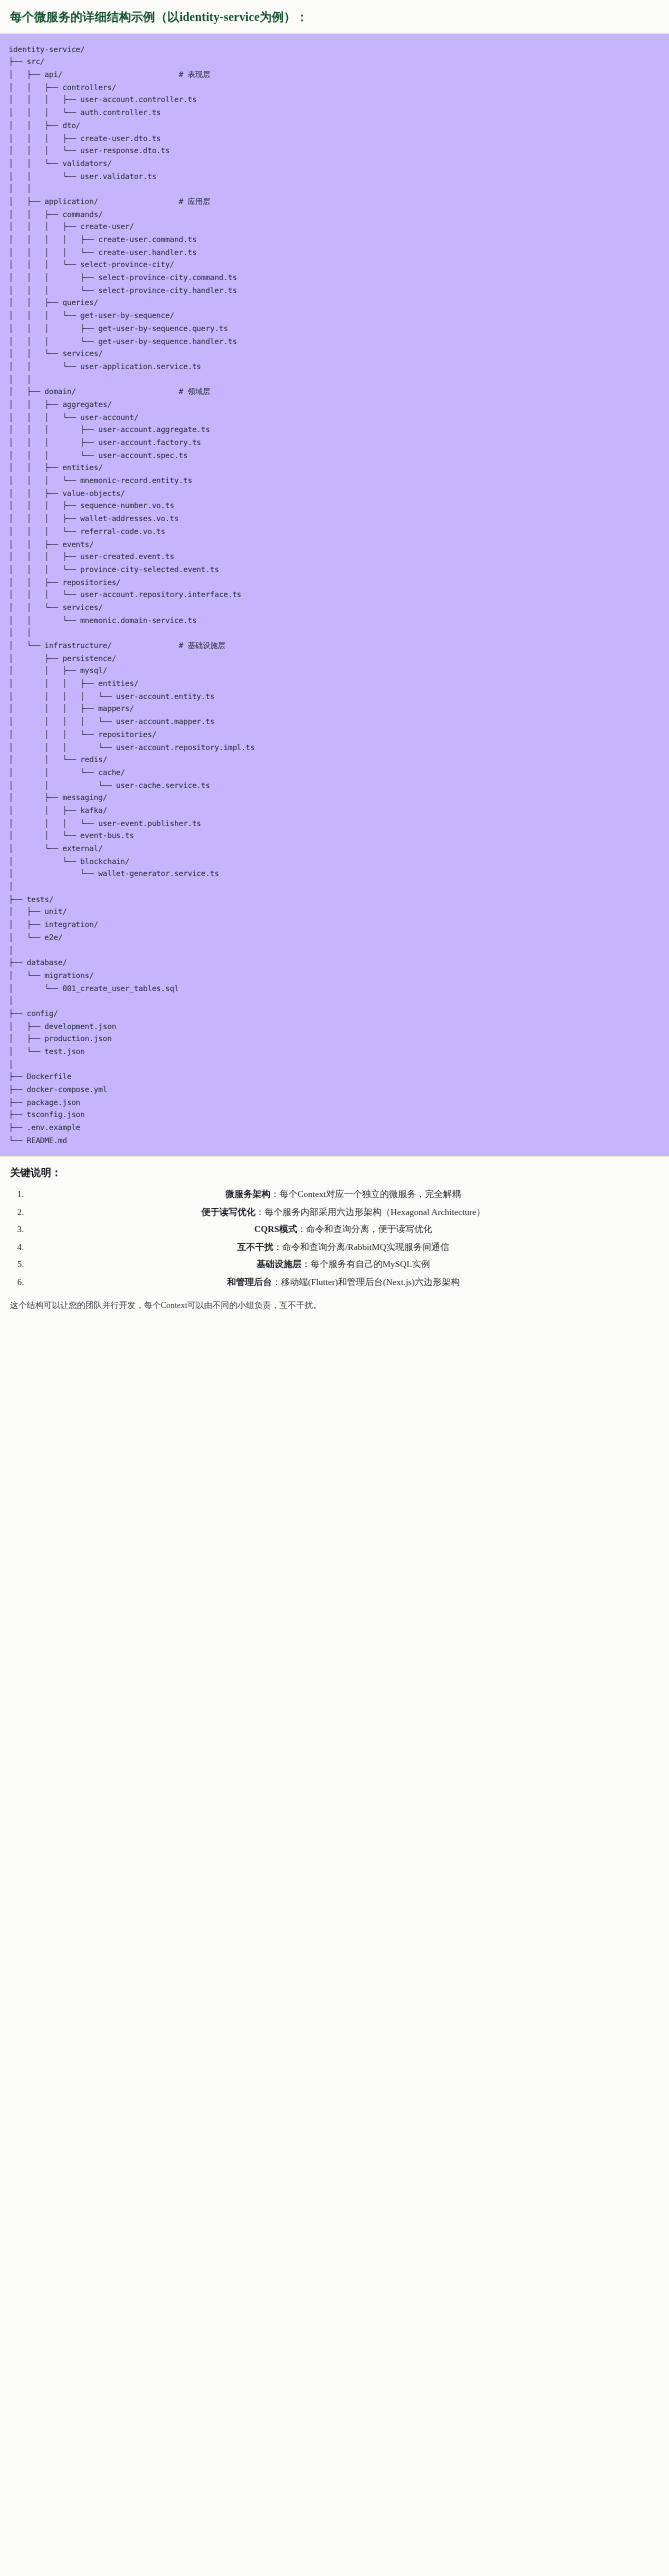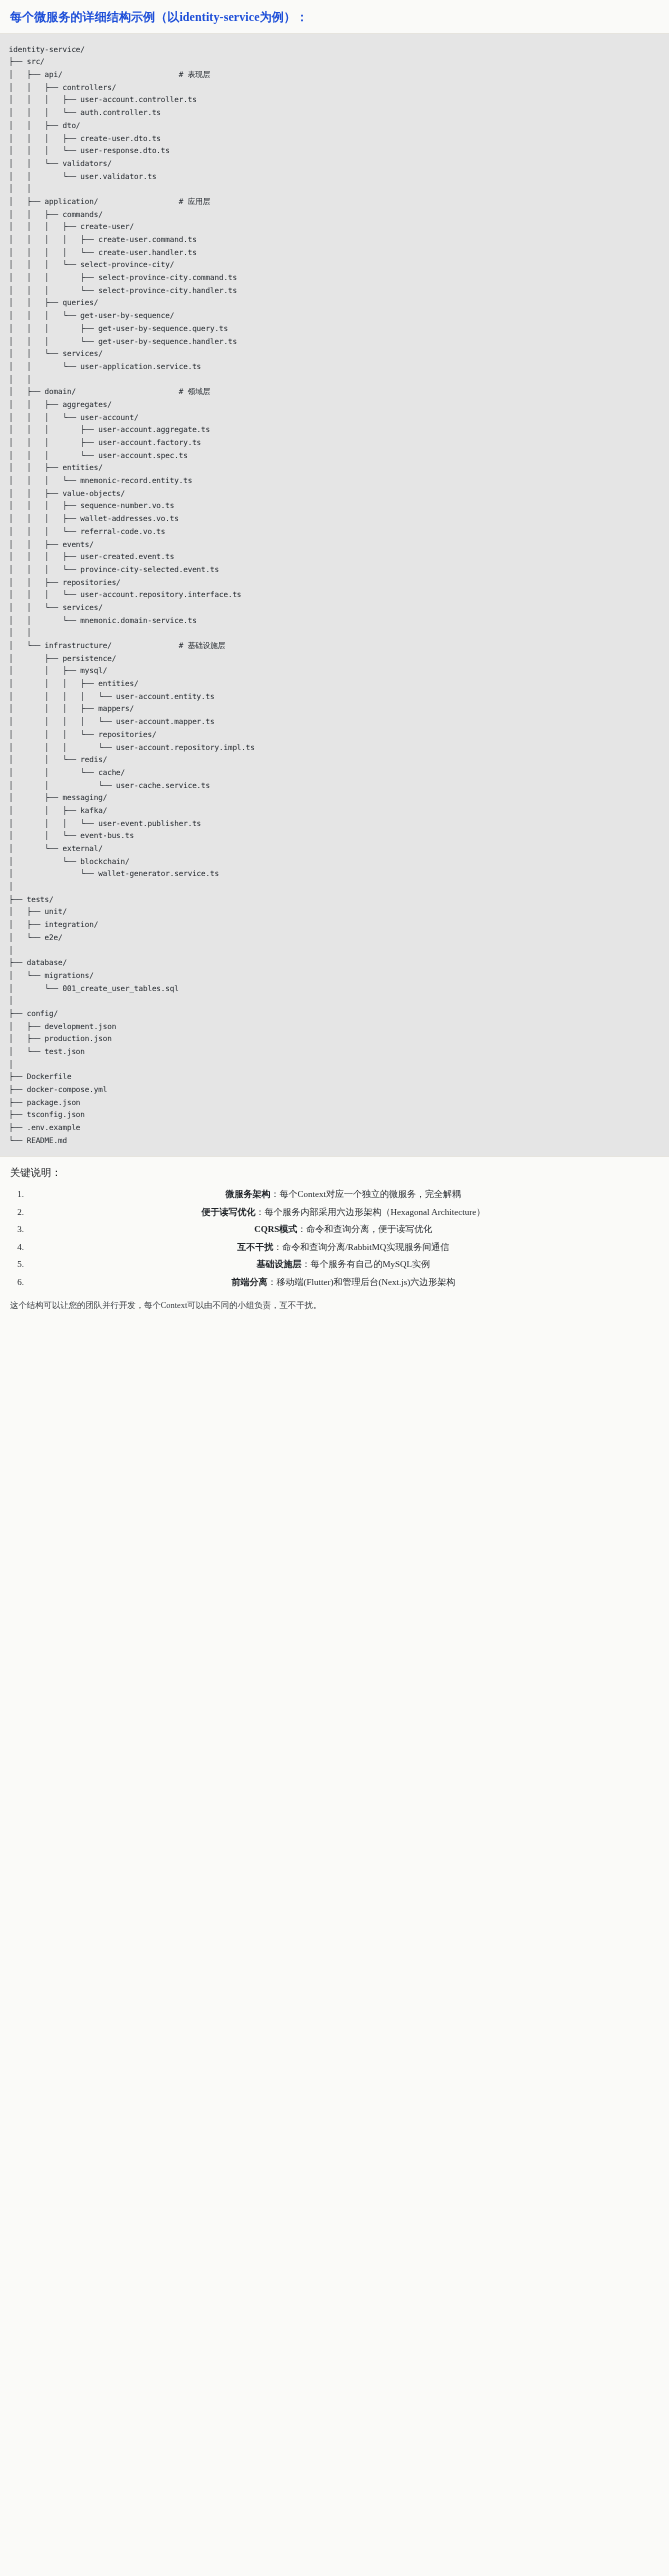--- a/index.html
+++ b/index.html
@@ -18,34 +18,34 @@
     box-sizing: border-box;
     background: #fafaf8;
   }
 
   
   .doc-heading {
     font-family: "Liberation Serif", serif;
     font-weight: bold;
     font-size: 12px;
     line-height: 1.4;
-    color: #1d4ed8;
+    color: #14532d;
     padding: 8.8px 10px 7.5px 10px;
     margin: 0;
     letter-spacing: 0.1px;
   }
   .rule {
     height: 0.6px;
     background: #e6e4de;
     width: 100%;
   }
 
   
   .codeblock {
-    background: #e5e5e5;
+    background: #c4b5fd;
     padding: 10px 8.8px 8.8px 8.8px;
     margin: 0;
   }
   .tree {
     font-family: "DejaVu Sans Mono", "Liberation Mono", monospace;
     font-size: 7.6px;
     line-height: 12.7px;
     white-space: pre;
     color: #24292f;
     margin: 0;
@@ -55,21 +55,21 @@
     white-space: pre;
     height: 12.7px;
   }
 
   
   .notes {
     padding: 8.8px 10px 6.3px 10px;
   }
   .notes-title {
     font-family: "Liberation Serif", serif;
-    font-weight: normal;
+    font-weight: bold;
     font-size: 10.3px;
     color: #17191c;
     margin: 0 0 6.3px 0;
   }
   ol.notes-list {
     margin: 0 0 7.5px 0;
     padding-left: 16.3px;
     font-family: "Liberation Serif", serif;
     font-size: 9px;
     line-height: 1.95;
@@ -106,19 +106,19 @@
   <div class="rule"></div>
 
   <div class="notes">
     <div class="notes-title">关键说明：</div>
     <ol class="notes-list" id="notes-list">
         <li><span class="note-term">微服务架构</span><span>：每个Context对应一个独立的微服务，完全解耦</span></li>
         <li><span class="note-term">便于读写优化</span><span>：每个服务内部采用六边形架构（Hexagonal Architecture）</span></li>
         <li><span class="note-term">CQRS模式</span><span>：命令和查询分离，便于读写优化</span></li>
         <li><span class="note-term">互不干扰</span><span>：命令和查询分离/RabbitMQ实现服务间通信</span></li>
         <li><span class="note-term">基础设施层</span><span>：每个服务有自己的MySQL实例</span></li>
-        <li><span class="note-term">前端分离</span><span>：移动端(Flutter)和管理后台(Next.js)六边形架构</span></li>
+        <li><span class="note-term">和管理后台</span><span>：移动端(Flutter)和管理后台(Next.js)六边形架构</span></li>
       </ol>
     <p class="closing">这个结构可以让您的团队并行开发，每个Context可以由不同的小组负责，互不干扰。</p>
   </div>
 
 </div>
 
 
 </body></html>

